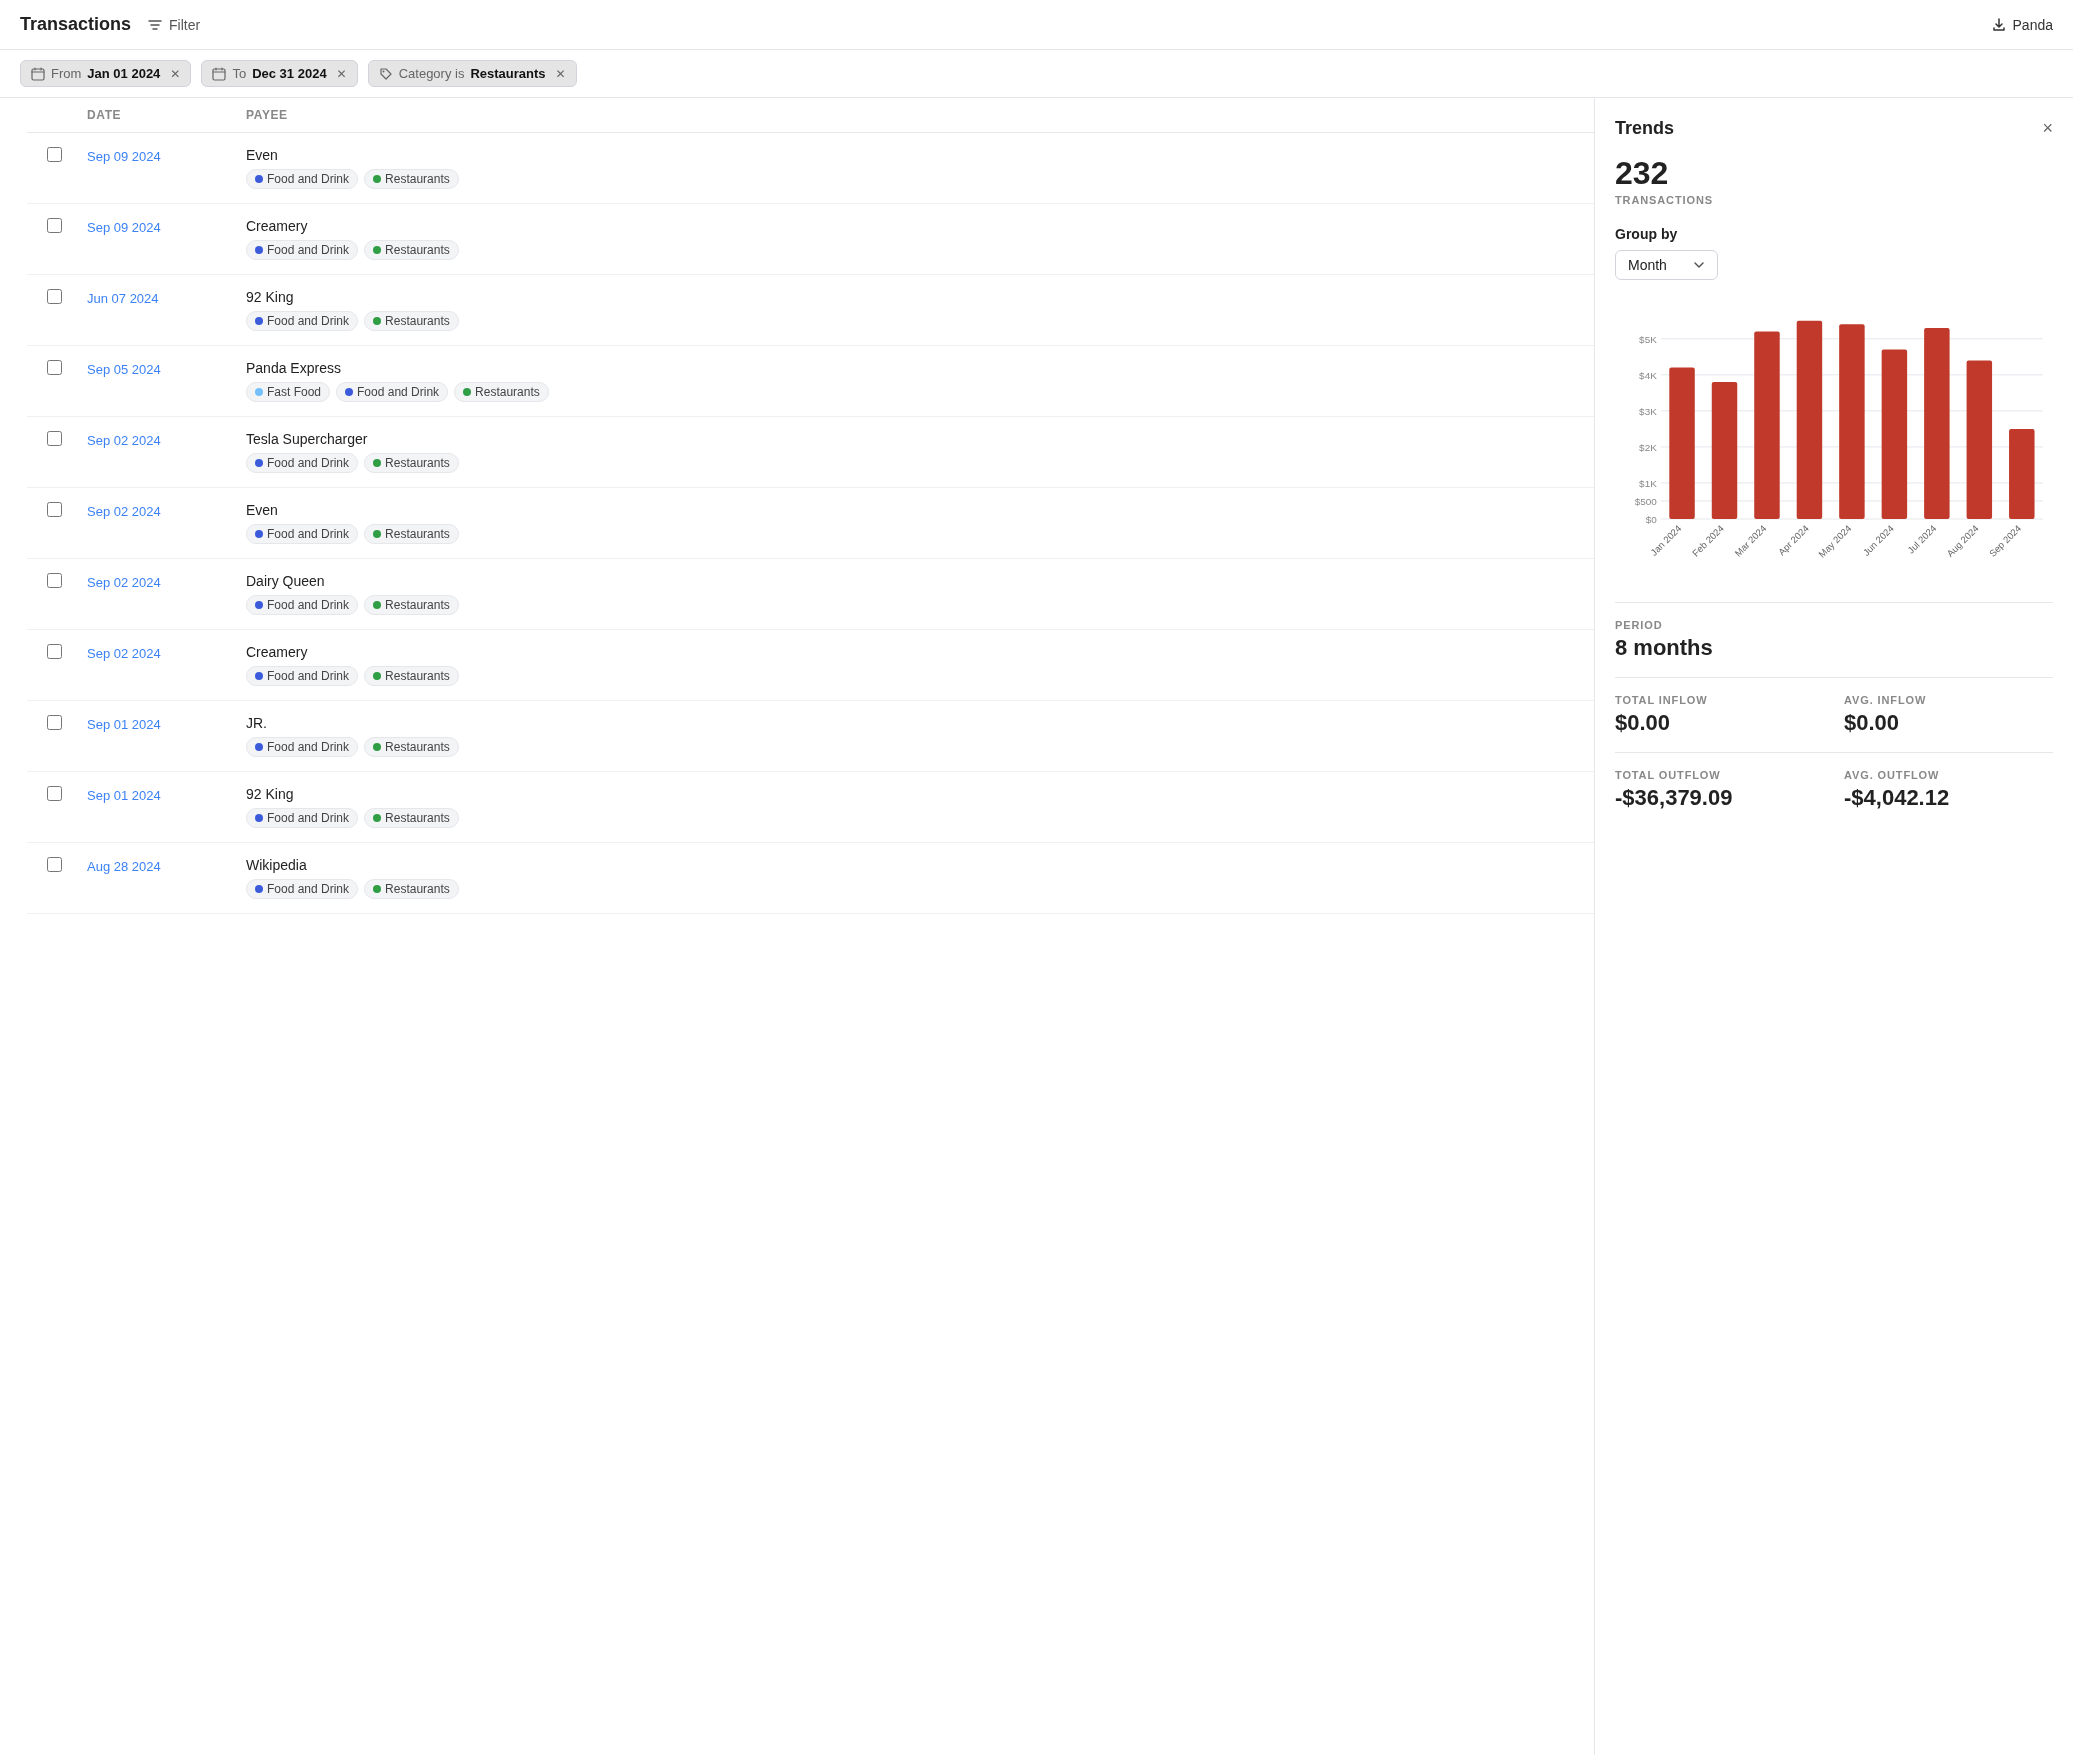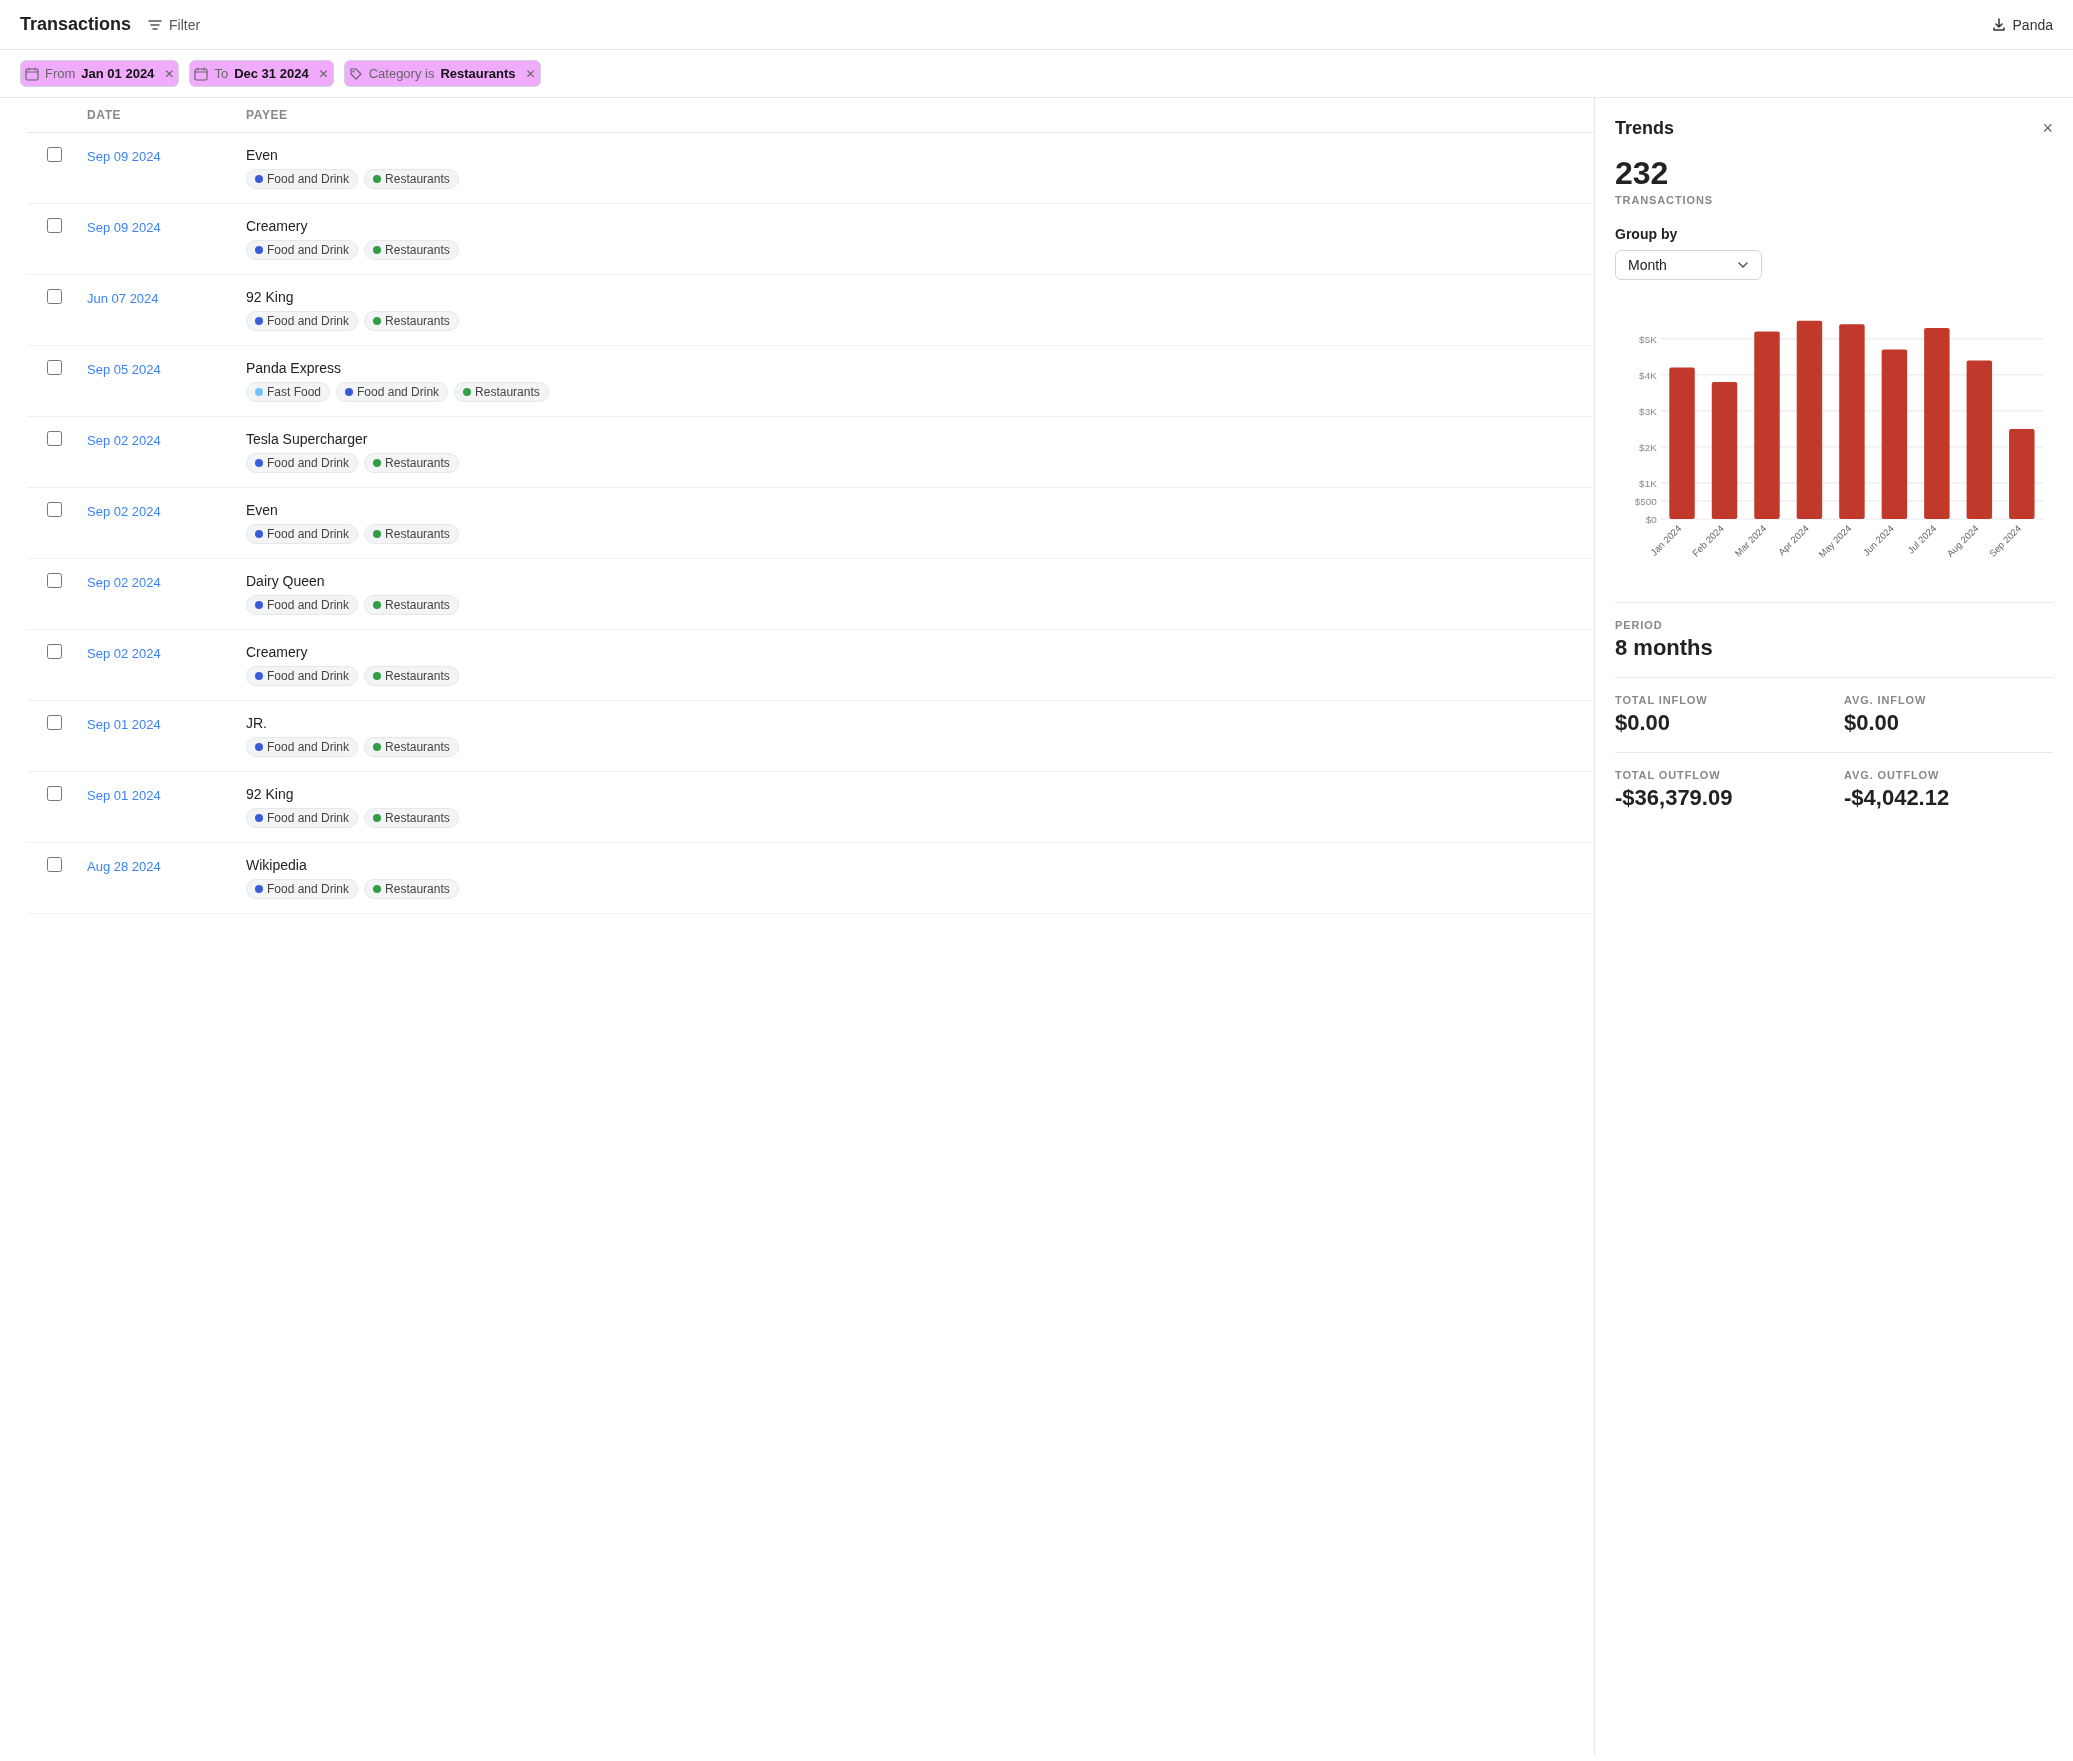--- a/index.html
+++ b/index.html
@@ -14,22 +14,22 @@
     .filter-btn { display: flex; align-items: center; gap: 6px; background: none; border: none; cursor: pointer; color: #555; font-size: 14px; }
 
     .export-btn { display: flex; align-items: center; gap: 6px; background: none; border: none; cursor: pointer; color: #333; font-size: 14px; font-weight: 500; }
 
     .filter-bar {
       display: flex; align-items: center; gap: 10px;
       padding: 10px 20px; border-bottom: 1px solid #e5e7eb; background: #fff;
     }
     .filter-chip {
       display: flex; align-items: center; gap: 6px;
-      background: #f0abfc; border: 1px solid #d1d5db; border-radius: 6px;
-      padding: 5px 4px; font-size: 13px; cursor: pointer;
+      background: #e5e5e5; border: 1px solid #d1d5db; border-radius: 6px;
+      padding: 5px 10px; font-size: 13px; cursor: pointer;
     }
     .filter-chip .chip-label { color: #666; }
     .filter-chip .chip-value { font-weight: 600; color: #111; }
     .filter-chip .close-x { color: #666; margin-left: 4px; font-size: 12px; cursor: pointer; }
 
     .main-layout { display: flex; height: calc(100vh - 104px); margin-left: 27px; }
 
     
     .transactions-panel { flex: 1; overflow-y: auto; border-right: 1px solid #e5e7eb; }
     .tx-table-header {
@@ -61,21 +61,21 @@
     .trends-close { background: none; border: none; cursor: pointer; font-size: 18px; color: #666; }
 
     .stat-block { margin-bottom: 20px; }
     .stat-number { font-size: 32px; font-weight: 700; }
     .stat-label { font-size: 11px; color: #888; letter-spacing: 0.08em; font-weight: 600; margin-top: 2px; }
 
     .group-by-label { font-size: 14px; font-weight: 600; margin-bottom: 8px; }
     .group-by-select {
       display: flex; align-items: center; gap: 8px;
       border: 1px solid #d1d5db; border-radius: 6px; padding: 6px 12px;
-      font-size: 14px; background: #fff; cursor: pointer; width: 147px;
+      font-size: 14px; background: #fff; cursor: pointer; width: 103px;
       justify-content: space-between;
     }
 
     
     .chart-container { margin: 20px 0; position: relative; }
     .chart-svg { width: 100%; }
 
     
     .stats-divider { border: none; border-top: 1px solid #e5e7eb; margin: 16px 0; }
     .period-label { font-size: 11px; color: #888; letter-spacing: 0.08em; font-weight: 600; margin-bottom: 4px; }

